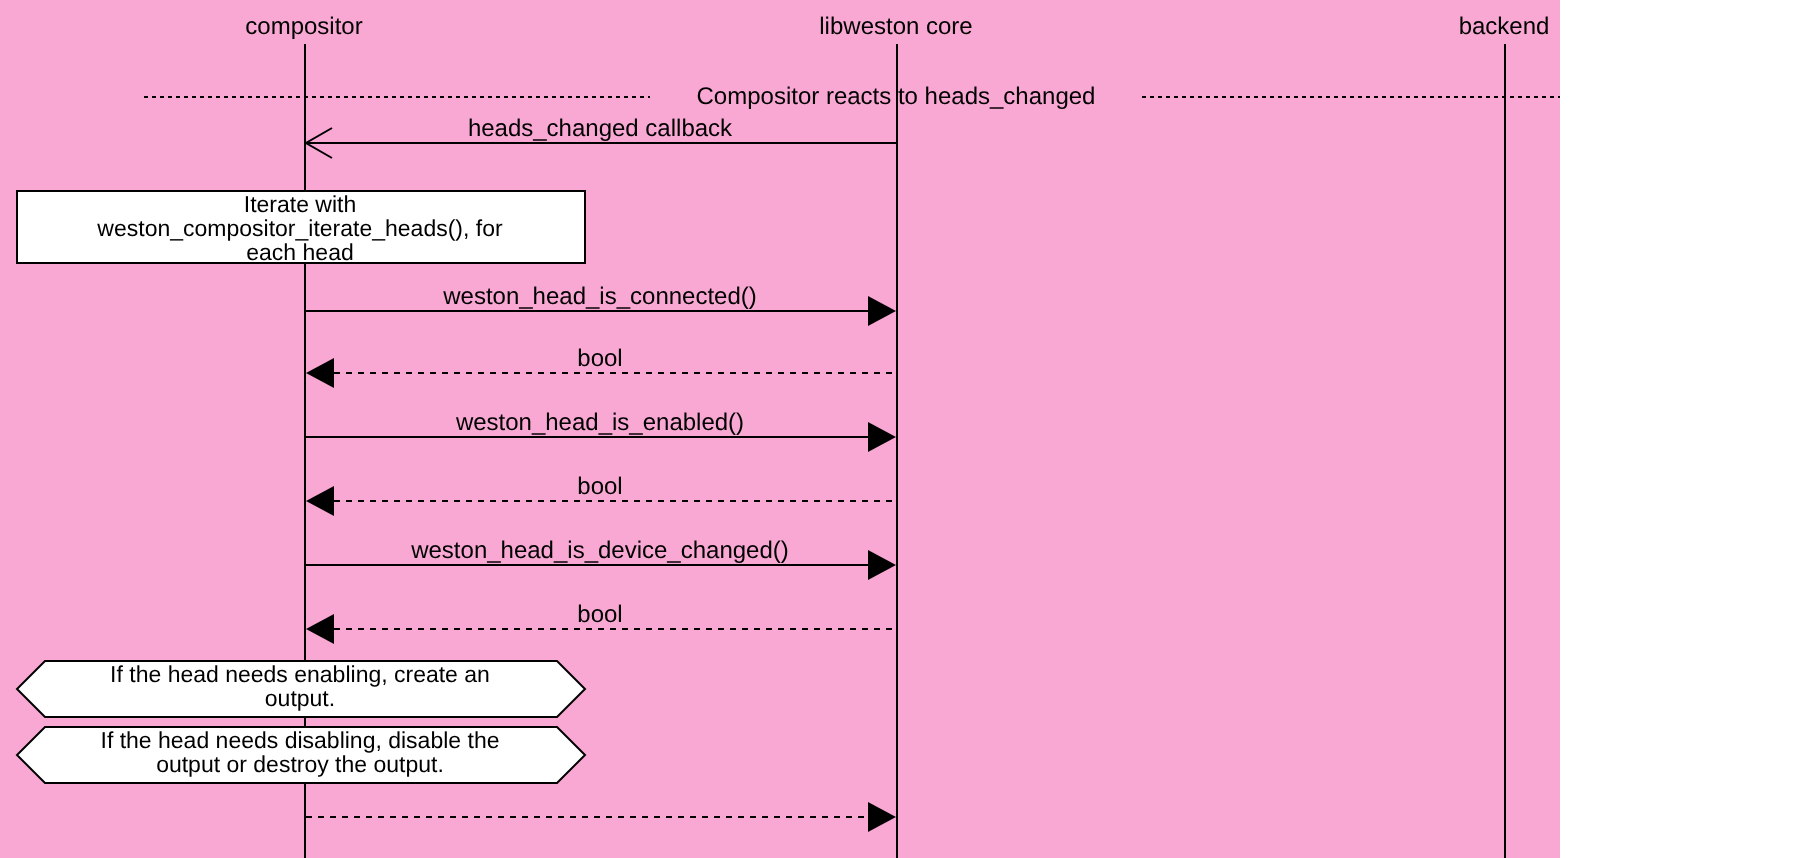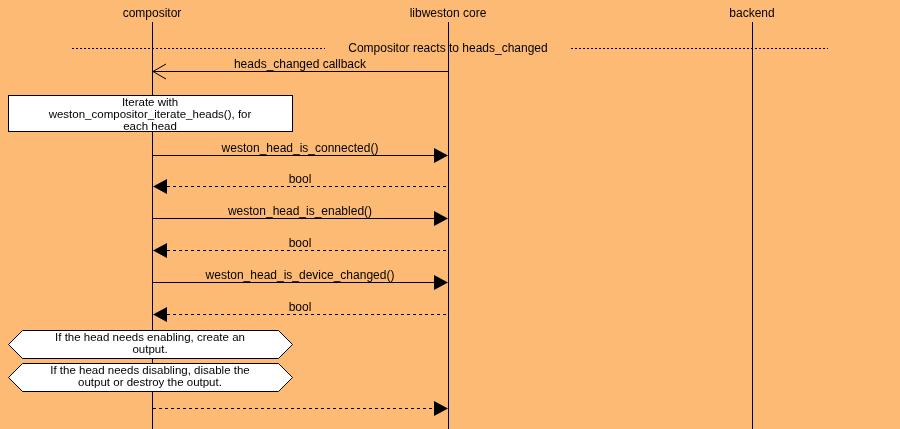--- a/index.html
+++ b/index.html
@@ -2,23 +2,23 @@
 <html><head>
 <meta charset="utf-8">
 <style>
   html, body {
     margin: 0;
     padding: 0;
     background: #ffffff;
   }
   #diagram {
     position: relative;
-    width: 900px;
+    width: 780px;
     height: 429px;
-    background: #fdba74;
+    background: #f9a8d4;
     font-family: "Liberation Sans", sans-serif;
     overflow: hidden;
   }
   #diagram svg {
     position: absolute;
     top: 0;
     left: 0;
   }
   .participant-label {
     font-family: "Liberation Sans", sans-serif;

